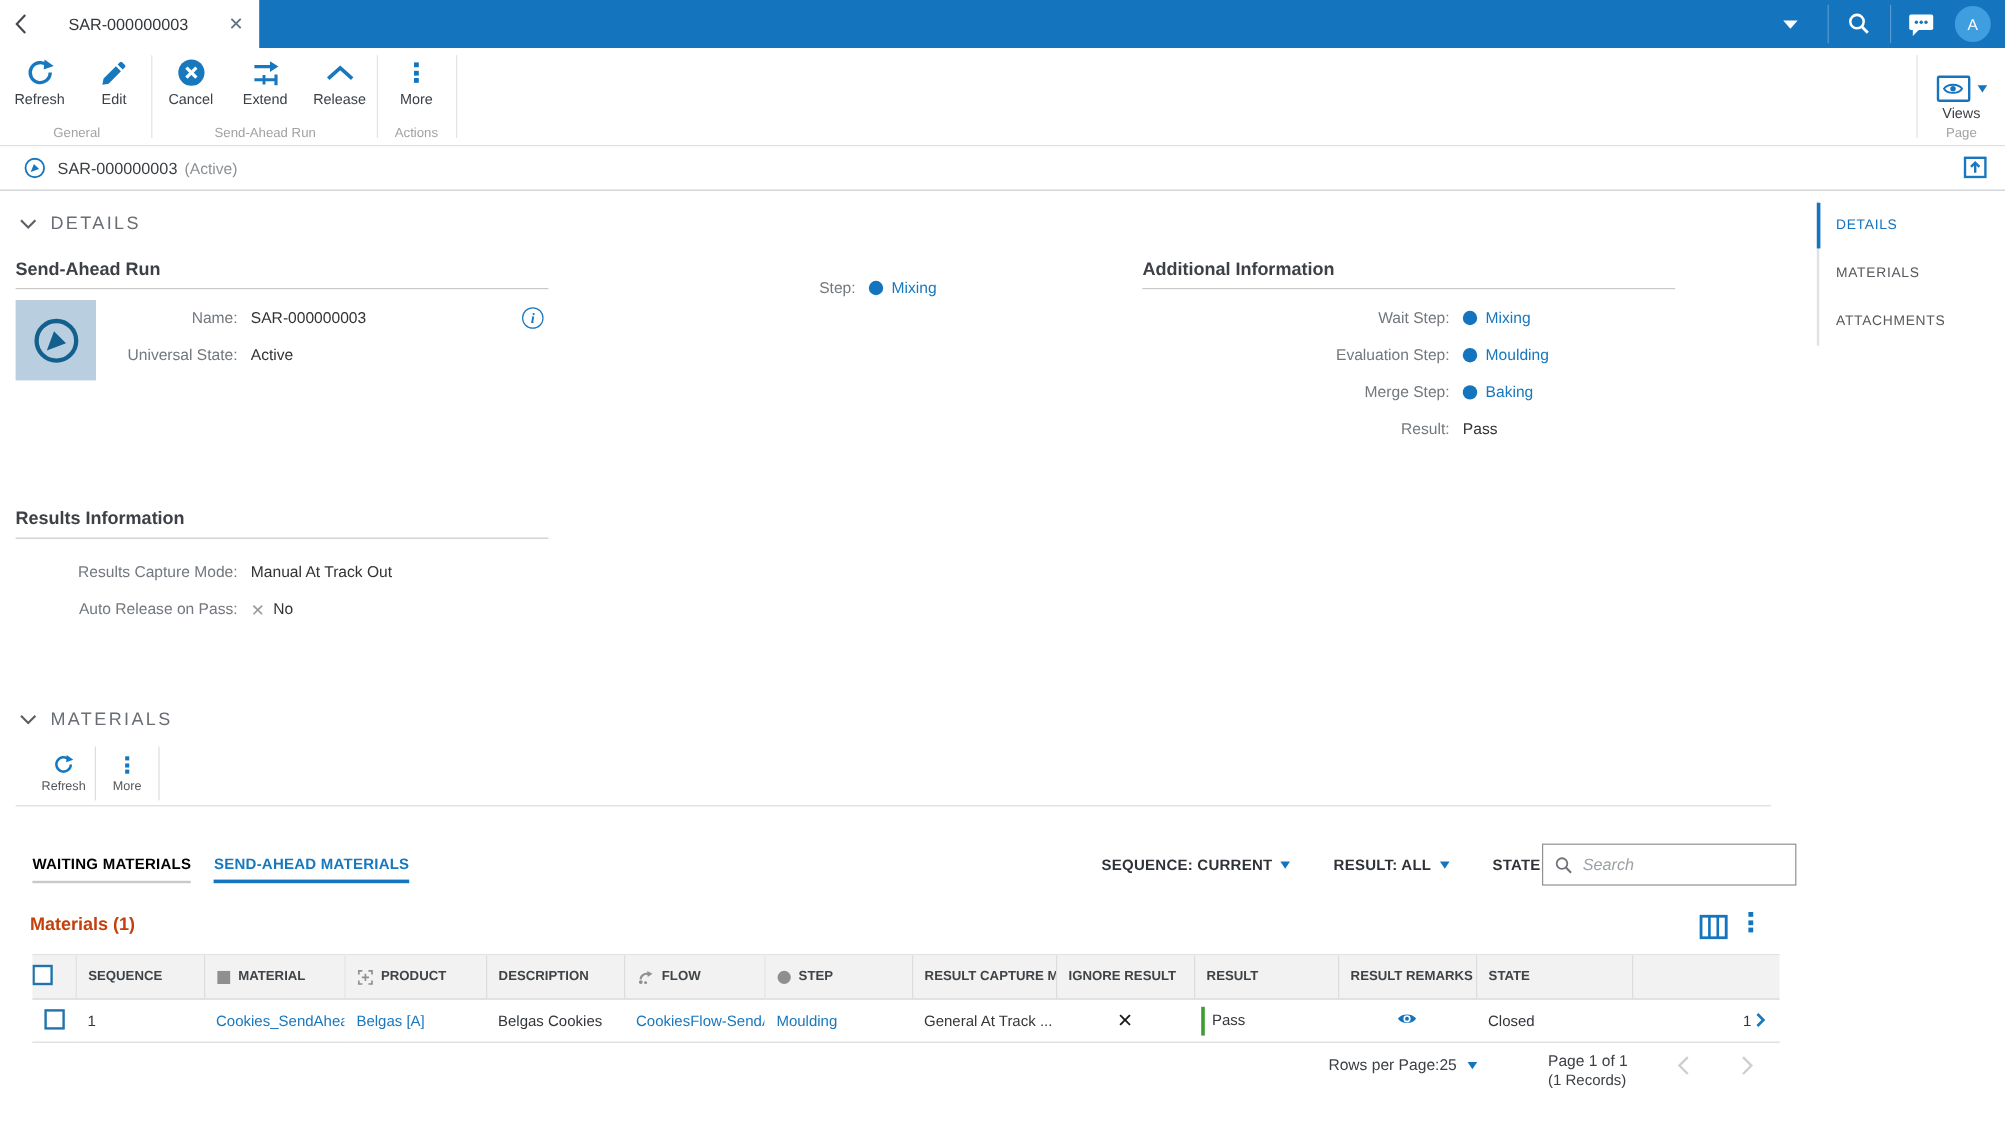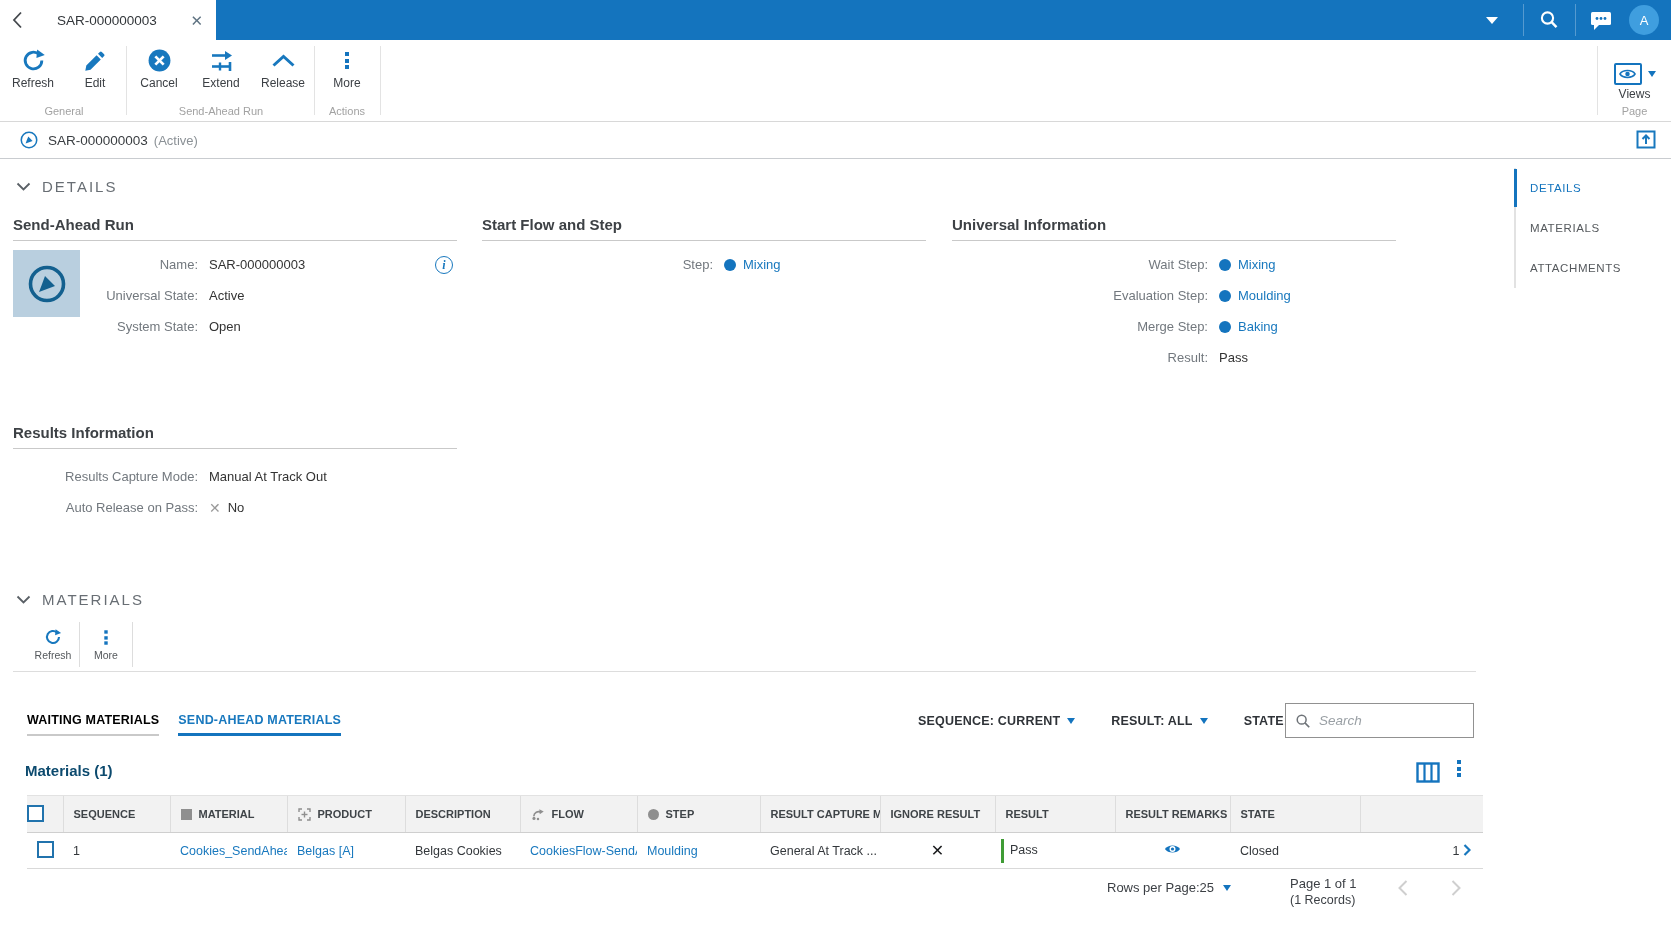--- a/index.html
+++ b/index.html
@@ -69,25 +69,25 @@
   .mt-div { width:1px; background:#ddd; margin:2px 0; }
   .mat-rule { position:absolute; left:13px; top:671px; width:1463px; height:1px; background:#ddd; }
   
   .tabs { position:absolute; left:27px; top:713px; display:flex; gap:19px; }
   .tab { font-size:12.5px; font-weight:700; letter-spacing:0.2px; color:#000000; padding-bottom:7px; border-bottom:2px solid #c9c9c9; cursor:pointer; }
   .tab.active { color:#1878be; border-bottom:3px solid #1474be; padding-bottom:6px; }
   .filters { position:absolute; top:714px; left:918px; display:flex; }
   .filter { display:flex; align-items:center; cursor:pointer; margin-right:36px; }
   .filter span { font-size:12.5px; font-weight:700; color:#2f3338; letter-spacing:0.2px; }
   .filter .blue-caret { margin-left:7px; }
-  .searchbox { position:absolute; left:1285px; top:703px; width:189px; height:35px; border:1px solid #919191; background:#fff; display:flex; align-items:center; padding:0 9px; }
+  .searchbox { position:absolute; left:1285px; top:703px; width:212px; height:35px; border:1px solid #919191; background:#fff; display:flex; align-items:center; padding:0 9px; }
   .searchbox input { border:none; outline:none; width:140px; margin-left:8px; font-size:13.5px; font-family:inherit; color:#333; background:transparent; }
   .searchbox input::placeholder { color:#9aa0a5; font-style:italic; }
   
-  .mat-title { position:absolute; left:25px; top:762px; font-size:15px; font-weight:700; color:#0c4a6e; }
+  .mat-title { position:absolute; left:25px; top:762px; font-size:15px; font-weight:700; color:#c2410c; }
   .panel-ic { position:absolute; top:762px; cursor:pointer; }
   .cols-ic { left:1416px; } .dots-ic { left:1457px; top:760px; }
   .mat-table { position:absolute; left:27px; top:795px; width:1456px; border-collapse:collapse; table-layout:fixed; }
   .mat-table thead th { height:37px; background:#f2f2f2; border-top:1px solid #e2e2e2; border-bottom:1px solid #cfcfcf; border-left:1px solid #ddd; font-size:11px; font-weight:700; color:#3f4448; text-align:left; padding:0 0 0 10px; white-space:nowrap; overflow:hidden; }
   .mat-table thead th:first-child { border-left:none; }
   .mat-table tbody td { height:36px; border-bottom:1px solid #d9d9d9; font-size:12.5px; color:#33373b; padding:0 0 0 10px; white-space:nowrap; overflow:hidden; }
   .th-inner { display:flex; align-items:center; gap:7px; }
   .cb { width:17px; height:17px; border:2px solid #2173ad; background:#fff; display:inline-block; cursor:pointer; }
   .cell-center { text-align:center; padding-left:0 !important; }
   .x-mark { font-size:16px; font-weight:700; color:#17181a; }
@@ -276,42 +276,37 @@
       </div>
       <span class="info-ic">i</span>
       <div class="frow">
         <span class="flabel">Name:</span>
         <span class="fval">SAR-000000003</span>
       </div>
       <div class="frow">
         <span class="flabel">Universal State:</span>
         <span class="fval">Active</span>
       </div>
-      <div class="frow">
-        <span class="flabel">System State:</span>
-        <span class="fval">Open</span>
-      </div>
     </div>
   </div>
 
   <div class="dcol w231" style="left:482px;">
-    <h3>Start Flow and Step</h3>
     <div class="fields">
       <div class="frow">
         <span class="flabel">Step:</span>
         <span class="fval">
           <span class="step-dot"></span>
           <a class="link">Mixing</a>
         </span>
       </div>
     </div>
   </div>
 
   <div class="dcol w256" style="left:952px;">
-    <h3>Universal Information</h3>
+    <h3>Additional Information</h3>
     <div class="fields">
       <div class="frow">
         <span class="flabel">Wait Step:</span>
         <span class="fval">
           <span class="step-dot"></span>
           <a class="link">Mixing</a>
         </span>
       </div>
       <div class="frow">
         <span class="flabel">Evaluation Step:</span>

